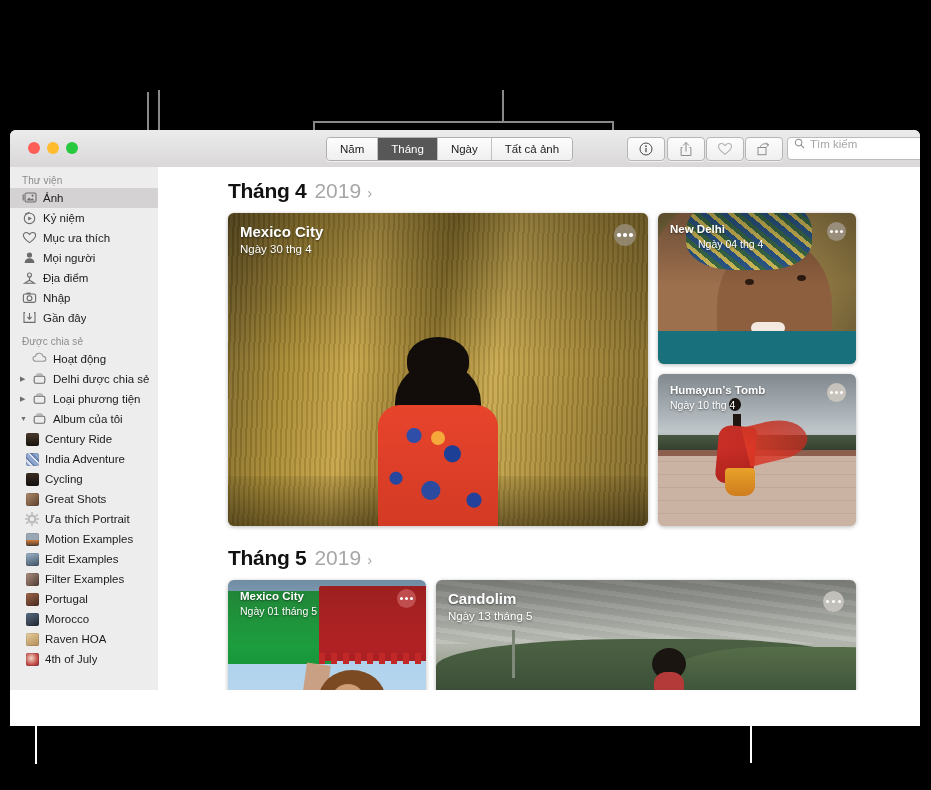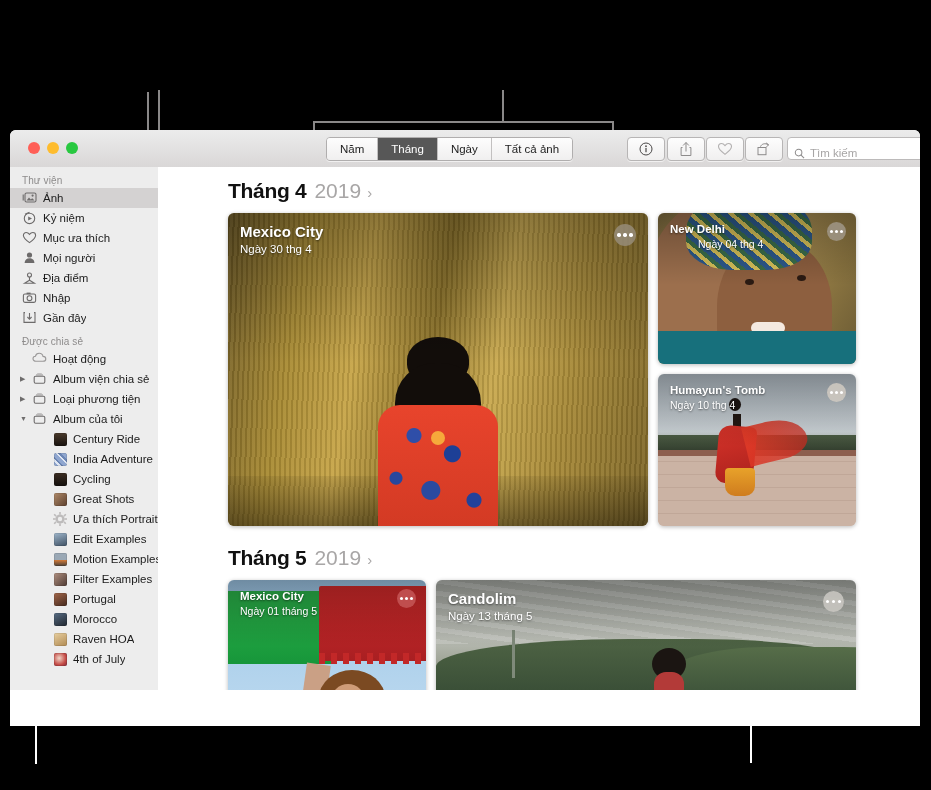--- a/index.html
+++ b/index.html
@@ -31,35 +31,35 @@
   .tbtn{position:absolute;top:7px;width:36px;height:22px;border:1px solid #b7b5b5;
         border-radius:4px;background:linear-gradient(#fdfdfd,#f0efef);
         box-shadow:0 1px 0 rgba(255,255,255,.6);}
   .tbtn svg{position:absolute;left:50%;top:50%;transform:translate(-50%,-50%);}
   #btn-info{left:617px;}
   #btn-share{left:657px;}
   #btn-fav{left:696px;}
   #btn-rotate{left:735px;}
 
   #search{position:absolute;left:777px;top:7px;width:140px;height:21px;background:#fff;
-          border:1px solid #bcbaba;border-radius:4px;display:flex;align-items:flex-end;}
+          border:1px solid #bcbaba;border-radius:4px;display:flex;align-items:flex-start;}
   #search .sicon{margin-left:6px;width:11px;height:11px;flex:0 0 auto;}
   #search .sph{font-size:11.5px;color:#a7a5a5;margin-left:5px;}
 
   
   #sidebar{position:absolute;left:0;top:37px;width:148px;height:523px;background:#ededed;
            border-right:1px solid #701a75;overflow:hidden;}
   .sect{font-size:10px;color:#8d8b8b;padding:8px 0 2px 12px;letter-spacing:.1px;}
   .row{position:relative;height:20px;display:flex;align-items:center;font-size:11.5px;color:#1b1b1b;
        padding-left:12px;}
   .row.sel{background:#d4d2d2;}
   .row .ic{width:15px;height:14px;margin-right:6px;flex:0 0 auto;position:relative;}
   .row .tw{width:9px;flex:0 0 auto;margin-left:-9px;margin-right:0;
            font-size:7px;color:#6f6d6d;line-height:20px;}
-  .row.sub{padding-left:44px;}
+  .row.sub{padding-left:16px;}
   .row .lbl{white-space:nowrap;overflow:hidden;}
   .thumb{width:13px;height:13px;border-radius:2px;margin-right:6px;flex:0 0 auto;
          background:#777;box-shadow:0 0 0 .5px rgba(0,0,0,.18) inset;}
 
   
   #content{position:absolute;left:148px;top:37px;width:762px;height:523px;background:#fff;
            overflow:hidden;}
   .grouphdr{display:flex;align-items:baseline;padding:12px 0 10px 70px;}
   .grouphdr .m{font-size:21px;font-weight:bold;color:#111;letter-spacing:-.3px;}
   .grouphdr .y{font-size:21px;color:#a8a6a6;margin-left:8px;}
@@ -261,21 +261,21 @@
 
     <div class="row" style="padding-left:10px;">
       <span class="tw" style="margin-left:0;margin-right:3px;width:9px;">▶</span>
       <span class="ic">
         <svg width="15" height="13" viewBox="0 0 15 13">
           <rect x="2.2" y="4.2" width="10.6" height="7" rx="1.4" fill="none" stroke="#6d6b6b" stroke-width="1.1"></rect>
           <path d="M4 3 H11" stroke="#9a9898" stroke-width="1.1"></path>
           <path d="M5.2 1.8 H9.8" stroke="#b5b3b3" stroke-width="1.1"></path>
         </svg>
       </span>
-      <span class="lbl">Album viện chia sẻ</span>
+      <span class="lbl">Delhi được chia sẻ</span>
     </div>
 
 
     <div class="row" style="padding-left:10px;">
       <span class="tw" style="margin-left:0;margin-right:3px;width:9px;">▶</span>
       <span class="ic">
         <svg width="15" height="13" viewBox="0 0 15 13">
           <rect x="2.2" y="4.2" width="10.6" height="7" rx="1.4" fill="none" stroke="#6d6b6b" stroke-width="1.1"></rect>
           <path d="M4 3 H11" stroke="#9a9898" stroke-width="1.1"></path>
           <path d="M5.2 1.8 H9.8" stroke="#b5b3b3" stroke-width="1.1"></path>
@@ -327,26 +327,26 @@
               <rect x="1.3" y="9.5" width="1.6" height="2.6" transform="rotate(45 2.1 10.8)"></rect>
               <rect x="11.1" y="9.5" width="1.6" height="2.6" transform="rotate(-45 11.9 10.8)"></rect>
             </g>
           </g>
           <circle cx="7" cy="7" r="2.2" fill="#ededed"></circle>
         </svg>
       </span>
       <span class="lbl">Ưa thích Portrait</span>
     </div>
     <div class="row sub">
+      <span class="thumb" style="background:linear-gradient(#9aa8b5 55%,#d07a3a 55%,#4a4038);"></span>
+      <span class="lbl">Motion Examples</span>
+    </div>
+    <div class="row sub">
       <span class="thumb" style="background:linear-gradient(160deg,#9fb6cb,#3e5063);"></span>
       <span class="lbl">Edit Examples</span>
-    </div>
-    <div class="row sub">
-      <span class="thumb" style="background:linear-gradient(#9aa8b5 55%,#d07a3a 55%,#4a4038);"></span>
-      <span class="lbl">Motion Examples</span>
     </div>
     <div class="row sub">
       <span class="thumb" style="background:linear-gradient(135deg,#b09080,#4e3a33);"></span>
       <span class="lbl">Filter Examples</span>
     </div>
     <div class="row sub">
       <span class="thumb" style="background:linear-gradient(150deg,#a2664a,#452a1e);"></span>
       <span class="lbl">Portugal</span>
     </div>
     <div class="row sub">

